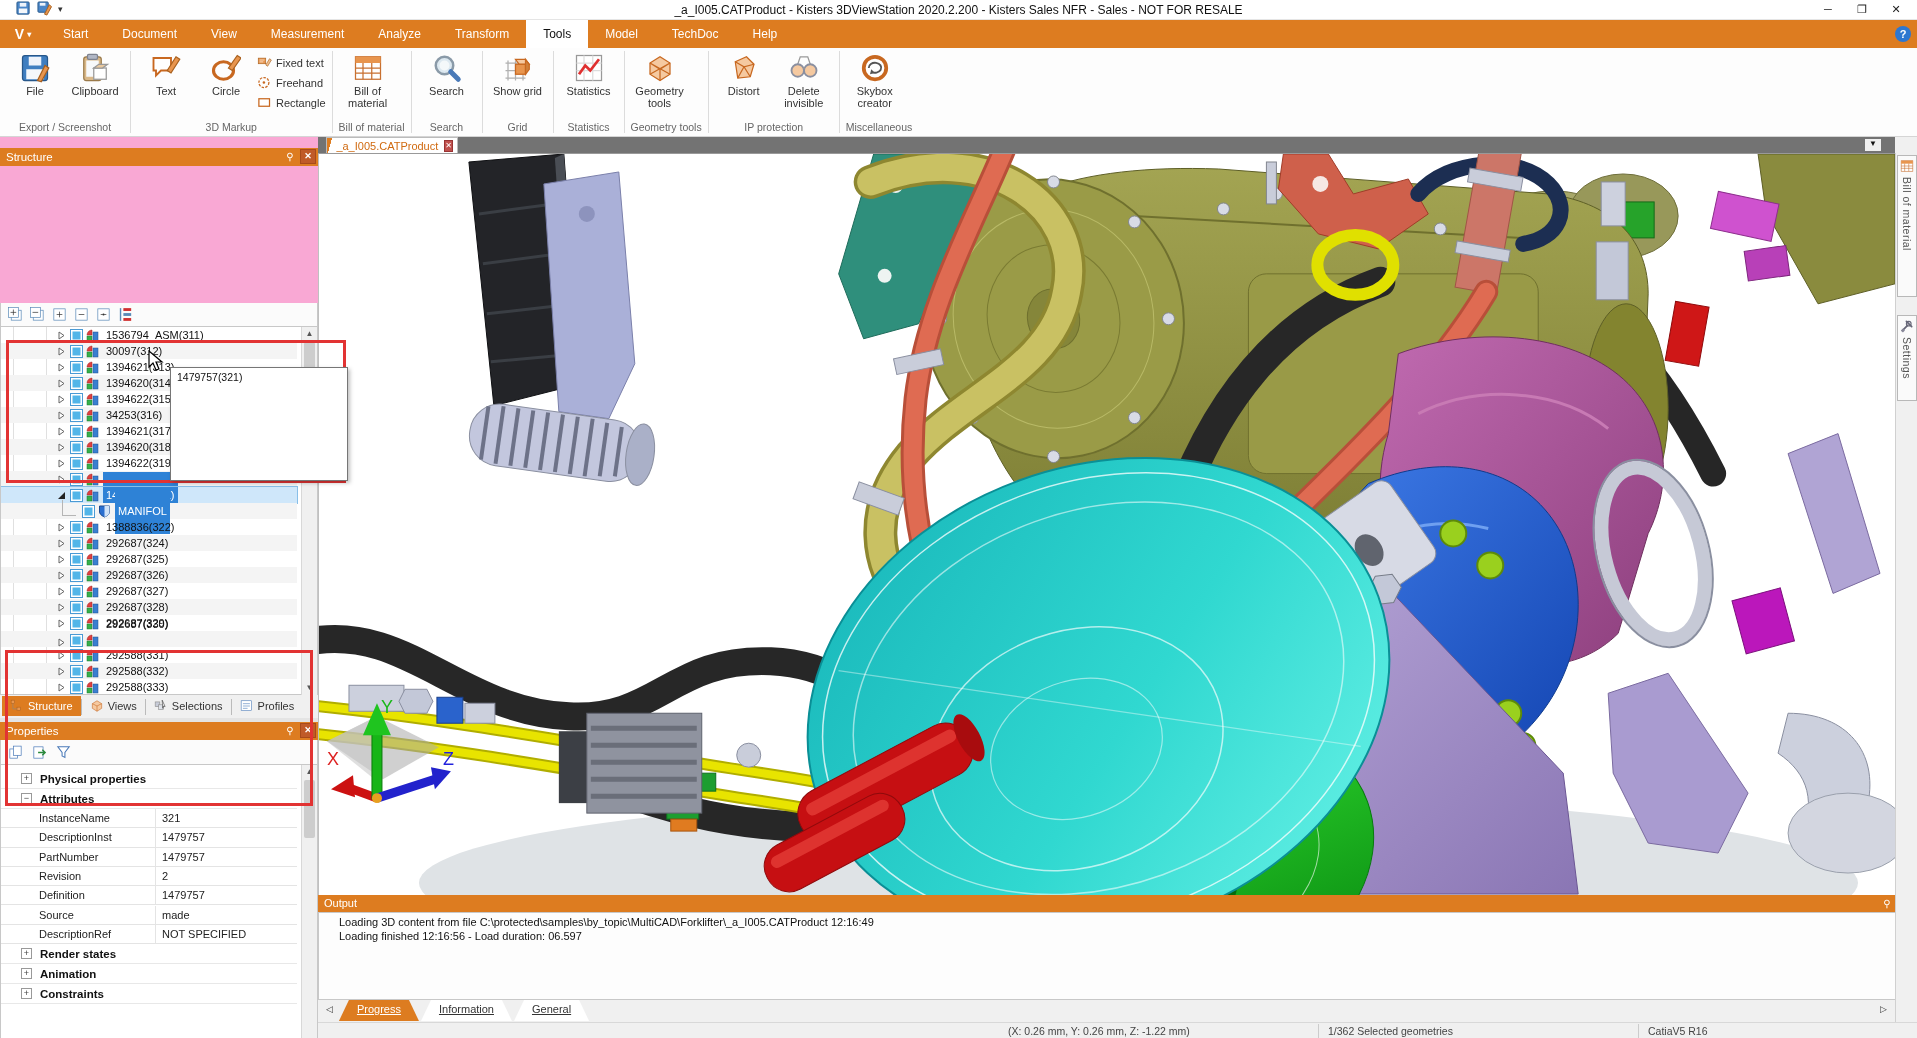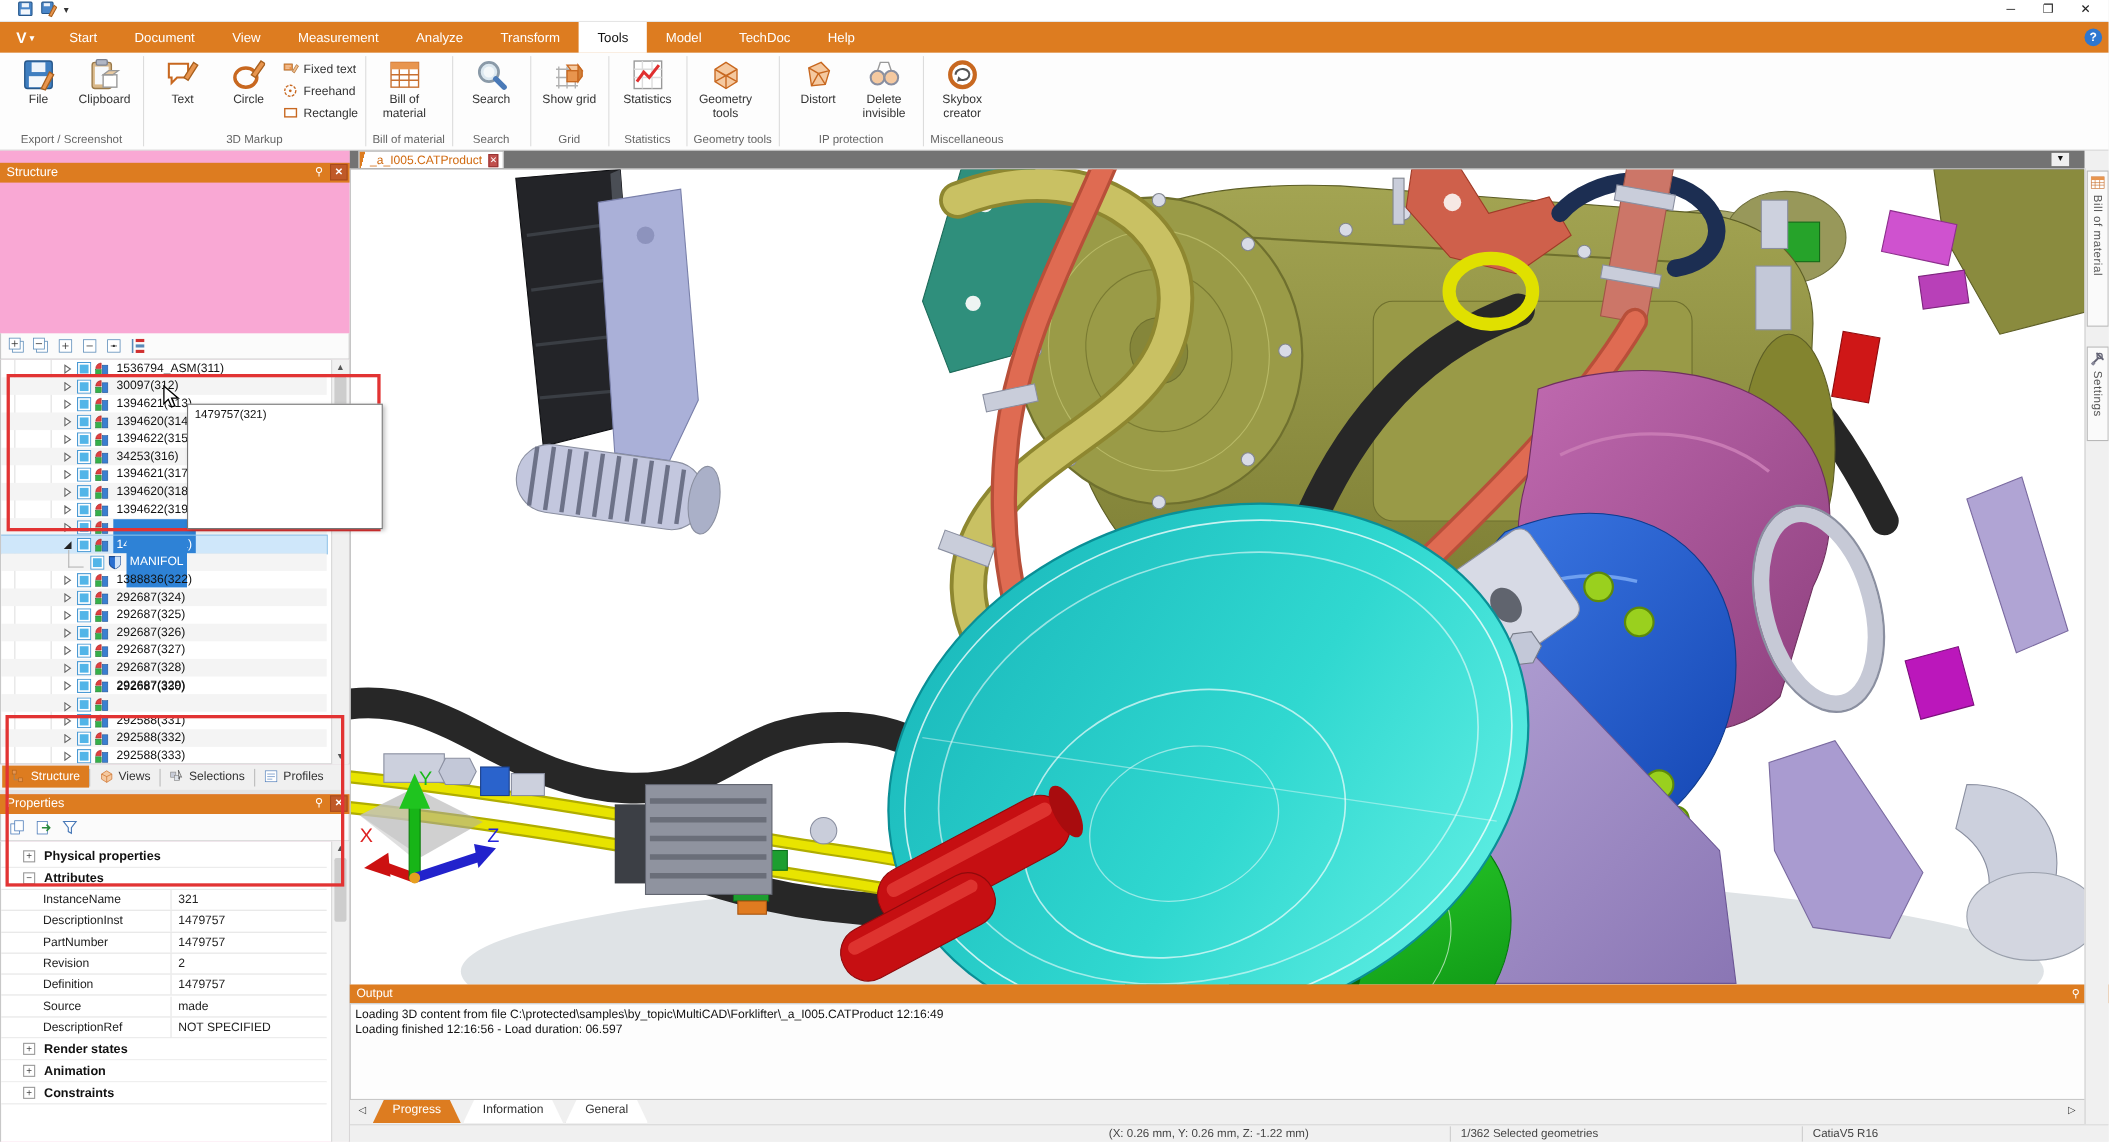--- a/index.html
+++ b/index.html
@@ -90,28 +90,28 @@
   #doc-tab-label { color:#d06a10; font-size:11px; padding:0 6px 0 4px; white-space:nowrap; }
   #doc-tab-x { width:13px; height:12px; background:#c0504d; border:1px solid #933; color:#fff; font-size:8px; line-height:10px; text-align:center; margin-right:4px; }
   #tab-dropdown { position:absolute; right:14px; top:2px; width:16px; height:12px; font-size:8px; color:#111; text-align:center; background:#efefef; }
 
   #viewport { position:absolute; left:318px; top:153px; width:1577px; height:742px; background:#fff; border-top:1px solid #999; border-left:1px solid #c0c0c0; }
   #viewport svg.scene { width:100%; height:100%; display:block; }
 
   
   #output-h { position:absolute; left:318px; top:895px; width:1599px; height:17px; background:#dd7c20; color:#fff; font-size:11px; line-height:17px; padding-left:6px; }
   #output-h .ph-btns { right:4px; top:1px; }
-  #output-body { position:absolute; left:318px; top:912px; width:1581px; height:88px; background:#fdfdfd; border:1px solid #c8c8c8; padding:3px 0 0 4px; }
+  #output-body { position:absolute; left:318px; top:912px; width:1581px; height:88px; background:#fdfdfd; border:1px solid #c8c8c8; padding:3px 0 0 20px; }
   .out-line { font-size:11px; line-height:13.5px; color:#111; white-space:nowrap; }
   #out-scroll { position:absolute; left:1899px; top:912px; width:16px; height:88px; background:#f0f0f0; border:1px solid #d0d0d0; }
 
   
   #bottom-tabstrip { position:absolute; left:318px; top:1000px; width:1599px; height:22px; background:#f0f0f0; display:flex; align-items:flex-start; }
   .bt-arrow { font-size:9px; color:#333; margin:4px 6px 0 8px; }
-  .btab { height:21px; padding:3px 18px 0 18px; font-size:11px; color:#333; background:#fff; clip-path:polygon(10px 0, calc(100% - 10px) 0, 100% 100%, 0 100%); filter:drop-shadow(0 0 0.6px #999); margin-right:2px; }
+  .btab { height:21px; padding:3px 18px 0 18px; font-size:11px; color:#333; background:#fff; clip-path:polygon(10px 0, calc(100% - 10px) 0, 100% 100%, 0 100%); filter:drop-shadow(0 0 0.6px #999); margin-right:2px;text-decoration:underline; }
   .btab.active { background:#dd7c20; color:#fff; }
   #statusbar { position:absolute; left:318px; top:1022px; width:1599px; height:16px; background:#f0f0f0; border-top:1px solid #d8d8d8; }
   .status-item { position:absolute; top:2px; font-size:10.5px; color:#444; white-space:nowrap; }
   .status-sep { position:absolute; top:1px; width:1px; height:14px; background:#cccccc; }
 
   
   #right-strip { position:absolute; left:1895px; top:153px; width:22px; height:869px; background:#f0f0f0; border-left:1px solid #d0d0d0; }
   .side-tab { position:absolute; left:1px; width:20px; background:#fafafa; border:1px solid #b8b8b8; display:flex; flex-direction:column; align-items:center; padding-top:3px; gap:4px; }
   .side-tab svg { width:14px; height:14px; }
   .side-tab-label { writing-mode:vertical-rl; font-size:10.5px; color:#555; letter-spacing:0.5px; }
@@ -137,20 +137,21 @@
       </span>
     <span class="qicon2">
         <svg viewBox="0 0 16 16" style="width:15px;height:15px;display:block">
           <rect x="1" y="1" width="11" height="11" rx="1" fill="#4a86c8" stroke="#27578a"></rect>
           <rect x="3" y="2" width="6" height="3" fill="#eef3fa"></rect>
           <path d="M8 14 L13 4 L15.5 6 L10.5 15 Z" fill="#e8954e" stroke="#a8601e"></path>
         </svg>
       </span>
     <span class="qat-caret">▾</span>
   </div>
+  <div id="win-title">_a_I005.CATProduct - Kisters 3DViewStation 2020.2.200 - Kisters Sales NFR - Sales - NOT FOR RESALE</div>
   <div id="win-btns">
     <div class="win-btn">─</div>
     <div class="win-btn">❐</div>
     <div class="win-btn">✕</div>
   </div>
 </div>
 
 <div id="menubar">
   <div id="vlogo">
       <span>V</span>

